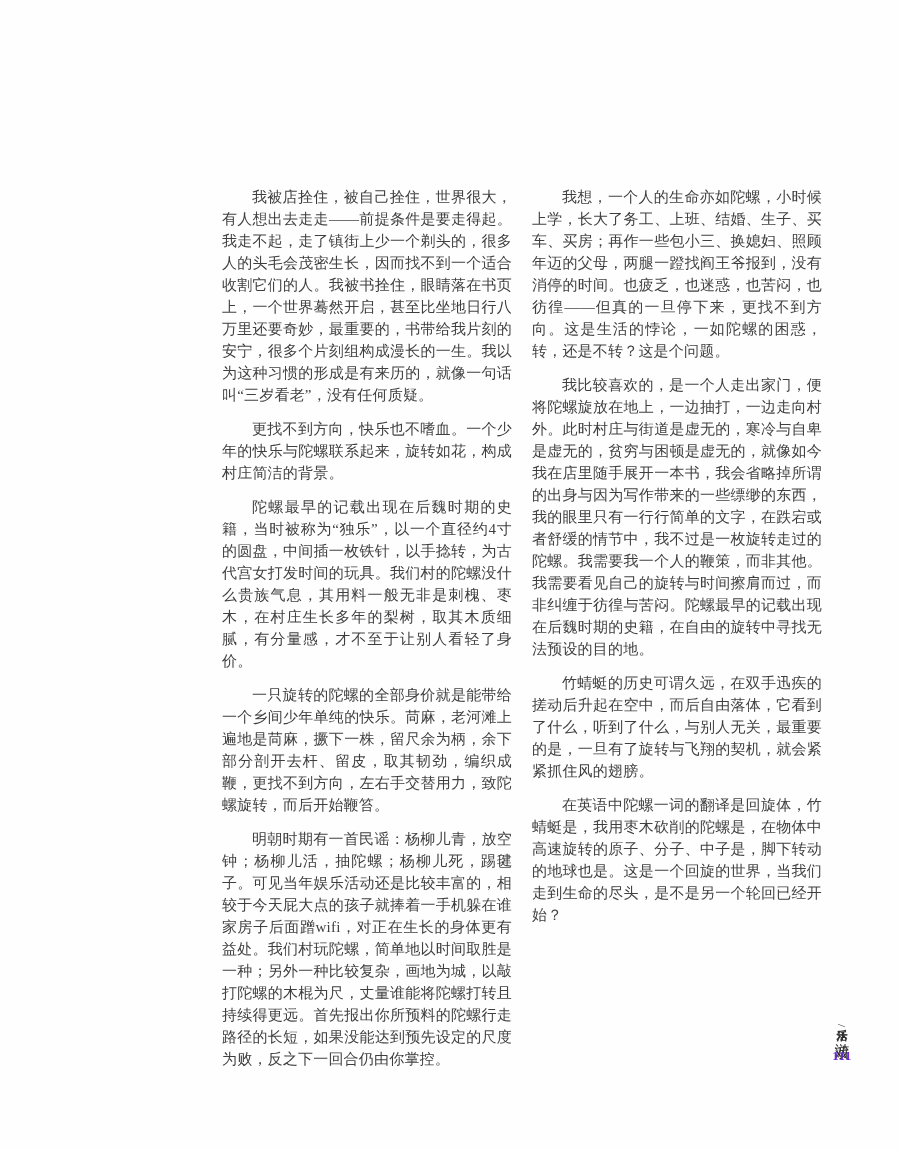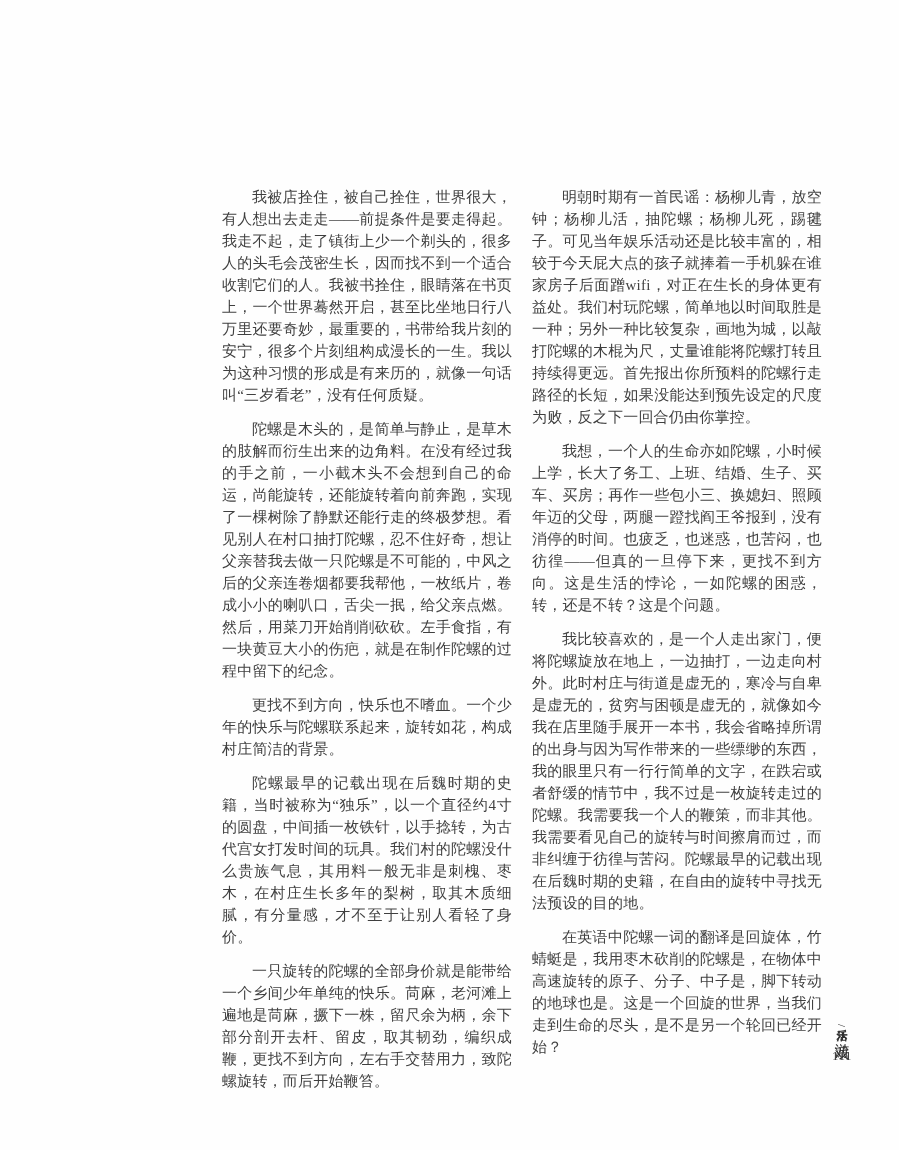--- a/index.html
+++ b/index.html
@@ -62,40 +62,40 @@
     margin: 2px 0;
   }
   .side-section {
     font-size: 15px;
     letter-spacing: 2px;
     margin-top: 2px;
   }
   .page-number {
     margin-top: 9px;
     font-size: 13px;
-    font-weight: 400;
+    font-weight: 700;
     letter-spacing: 0.5px;
-    color: #404040;
+    color: #6d28d9;
   }
 </style>
 </head>
 <body>
 
 <div class="page">
 
   <main class="article">
 
   <p>我被店拴住，被自己拴住，世界很大，有人想出去走走——前提条件是要走得起。我走不起，走了镇街上少一个剃头的，很多人的头毛会茂密生长，因而找不到一个适合收割它们的人。我被书拴住，眼睛落在书页上，一个世界蓦然开启，甚至比坐地日行八万里还要奇妙，最重要的，书带给我片刻的安宁，很多个片刻组构成漫长的一生。我以为这种习惯的形成是有来历的，就像一句话叫“三岁看老”，没有任何质疑。</p>
-      <p>陀螺是木头的，是简单与静止，是草木的肢解而衍生出来的边角料。在没有经过我的手之前，一小截木头不会想到自己的命运，尚能旋转，还能旋转着向前奔跑，实现了一棵树除了静默还能行走的终极梦想。看见别人在村口抽打陀螺，忍不住好奇，想让父亲替我去做一只陀螺是不可能的，中风之后的父亲连卷烟都要我帮他，一枚纸片，卷成小小的喇叭口，舌尖一抿，给父亲点燃。然后，用菜刀开始削削砍砍。左手食指，有一块黄豆大小的伤疤，就是在制作陀螺的过程中留下的纪念。</p>
       <p>更找不到方向，快乐也不嗜血。一个少年的快乐与陀螺联系起来，旋转如花，构成村庄简洁的背景。</p>
       <p>陀螺最早的记载出现在后魏时期的史籍，当时被称为“独乐”，以一个直径约4寸的圆盘，中间插一枚铁针，以手捻转，为古代宫女打发时间的玩具。我们村的陀螺没什么贵族气息，其用料一般无非是刺槐、枣木，在村庄生长多年的梨树，取其木质细腻，有分量感，才不至于让别人看轻了身价。</p>
       <p>一只旋转的陀螺的全部身价就是能带给一个乡间少年单纯的快乐。苘麻，老河滩上遍地是苘麻，撅下一株，留尺余为柄，余下部分剖开去杆、留皮，取其韧劲，编织成鞭，更找不到方向，左右手交替用力，致陀螺旋转，而后开始鞭笞。</p>
       <p>明朝时期有一首民谣：杨柳儿青，放空钟；杨柳儿活，抽陀螺；杨柳儿死，踢毽子。可见当年娱乐活动还是比较丰富的，相较于今天屁大点的孩子就捧着一手机躲在谁家房子后面蹭wifi，对正在生长的身体更有益处。我们村玩陀螺，简单地以时间取胜是一种；另外一种比较复杂，画地为城，以敲打陀螺的木棍为尺，丈量谁能将陀螺打转且持续得更远。首先报出你所预料的陀螺行走路径的长短，如果没能达到预先设定的尺度为败，反之下一回合仍由你掌控。</p>
       <p>我想，一个人的生命亦如陀螺，小时候上学，长大了务工、上班、结婚、生子、买车、买房；再作一些包小三、换媳妇、照顾年迈的父母，两腿一蹬找阎王爷报到，没有消停的时间。也疲乏，也迷惑，也苦闷，也彷徨——但真的一旦停下来，更找不到方向。这是生活的悖论，一如陀螺的困惑，转，还是不转？这是个问题。</p>
       <p>我比较喜欢的，是一个人走出家门，便将陀螺旋放在地上，一边抽打，一边走向村外。此时村庄与街道是虚无的，寒冷与自卑是虚无的，贫穷与困顿是虚无的，就像如今我在店里随手展开一本书，我会省略掉所谓的出身与因为写作带来的一些缥缈的东西，我的眼里只有一行行简单的文字，在跌宕或者舒缓的情节中，我不过是一枚旋转走过的陀螺。我需要我一个人的鞭策，而非其他。我需要看见自己的旋转与时间擦肩而过，而非纠缠于彷徨与苦闷。陀螺最早的记载出现在后魏时期的史籍，在自由的旋转中寻找无法预设的目的地。</p>
+      <p>竹蜻蜓的历史可谓久远，在双手迅疾的搓动后升起在空中，而后自由落体，它看到了什么，听到了什么，与别人无关，最重要的是，一旦有了旋转与飞翔的契机，就会紧紧抓住风的翅膀。</p>
       <p>在英语中陀螺一词的翻译是回旋体，竹蜻蜓是，我用枣木砍削的陀螺是，在物体中高速旋转的原子、分子、中子是，脚下转动的地球也是。这是一个回旋的世界，当我们走到生命的尽头，是不是另一个轮回已经开始？</p>
     </main>
 
   <aside class="side-tab">
     <div class="side-vertical">
       <span class="side-category">乐活</span><span class="side-slash">/</span><span class="side-section">游戏</span>
     </div>
     <div class="page-number">111</div>
   </aside>
 

